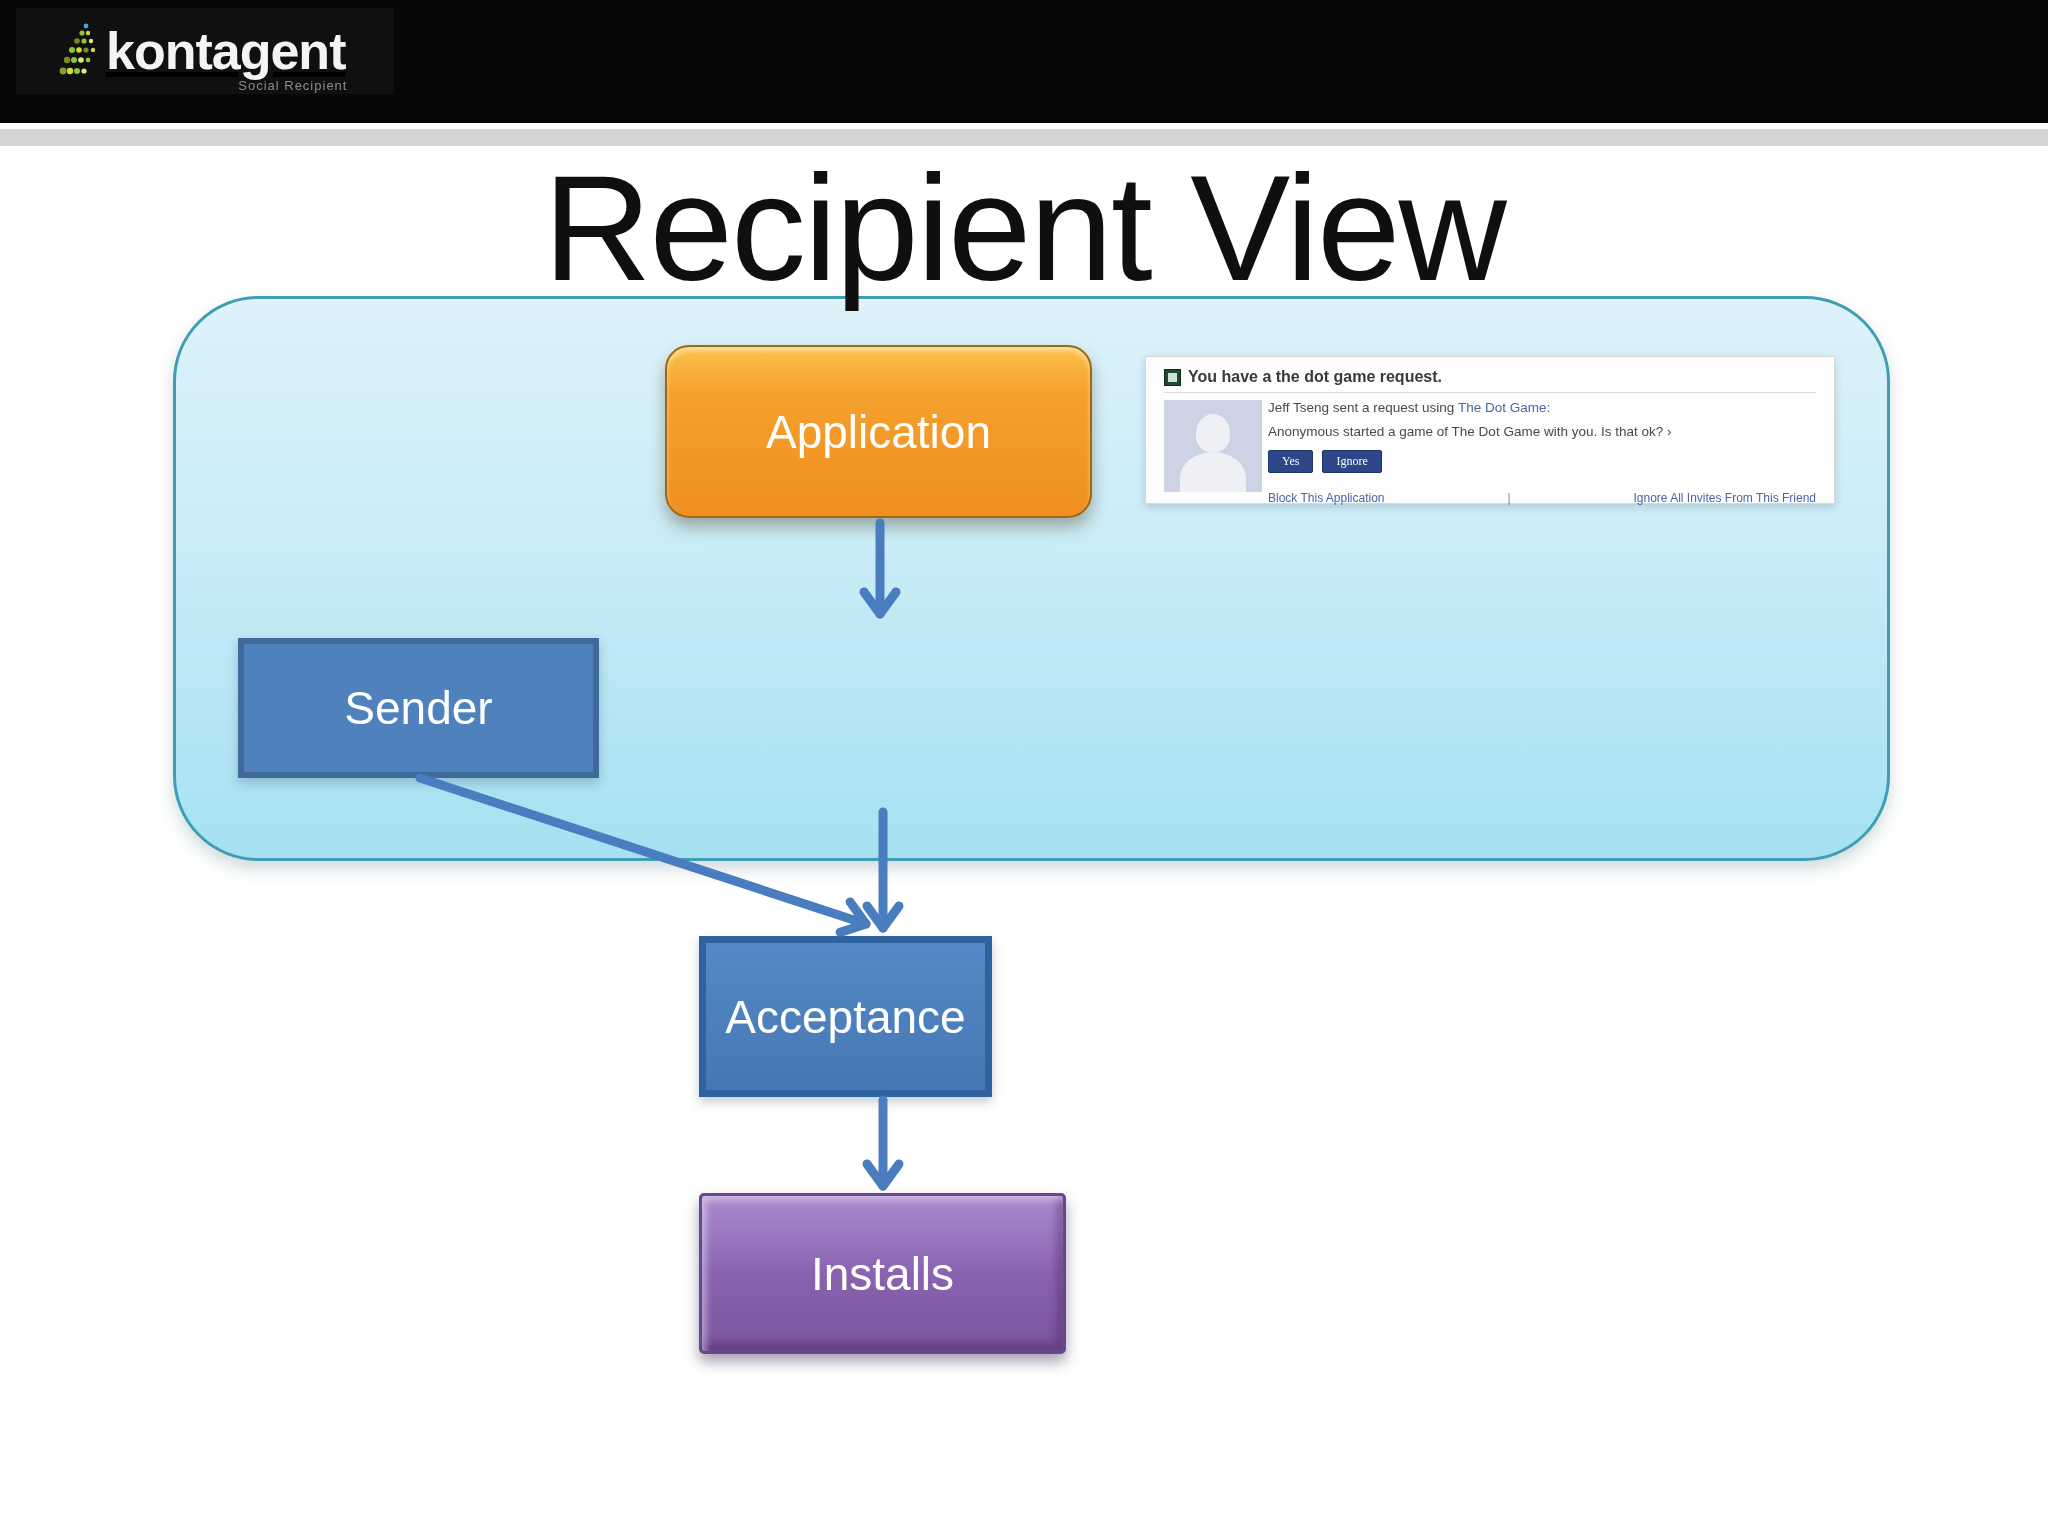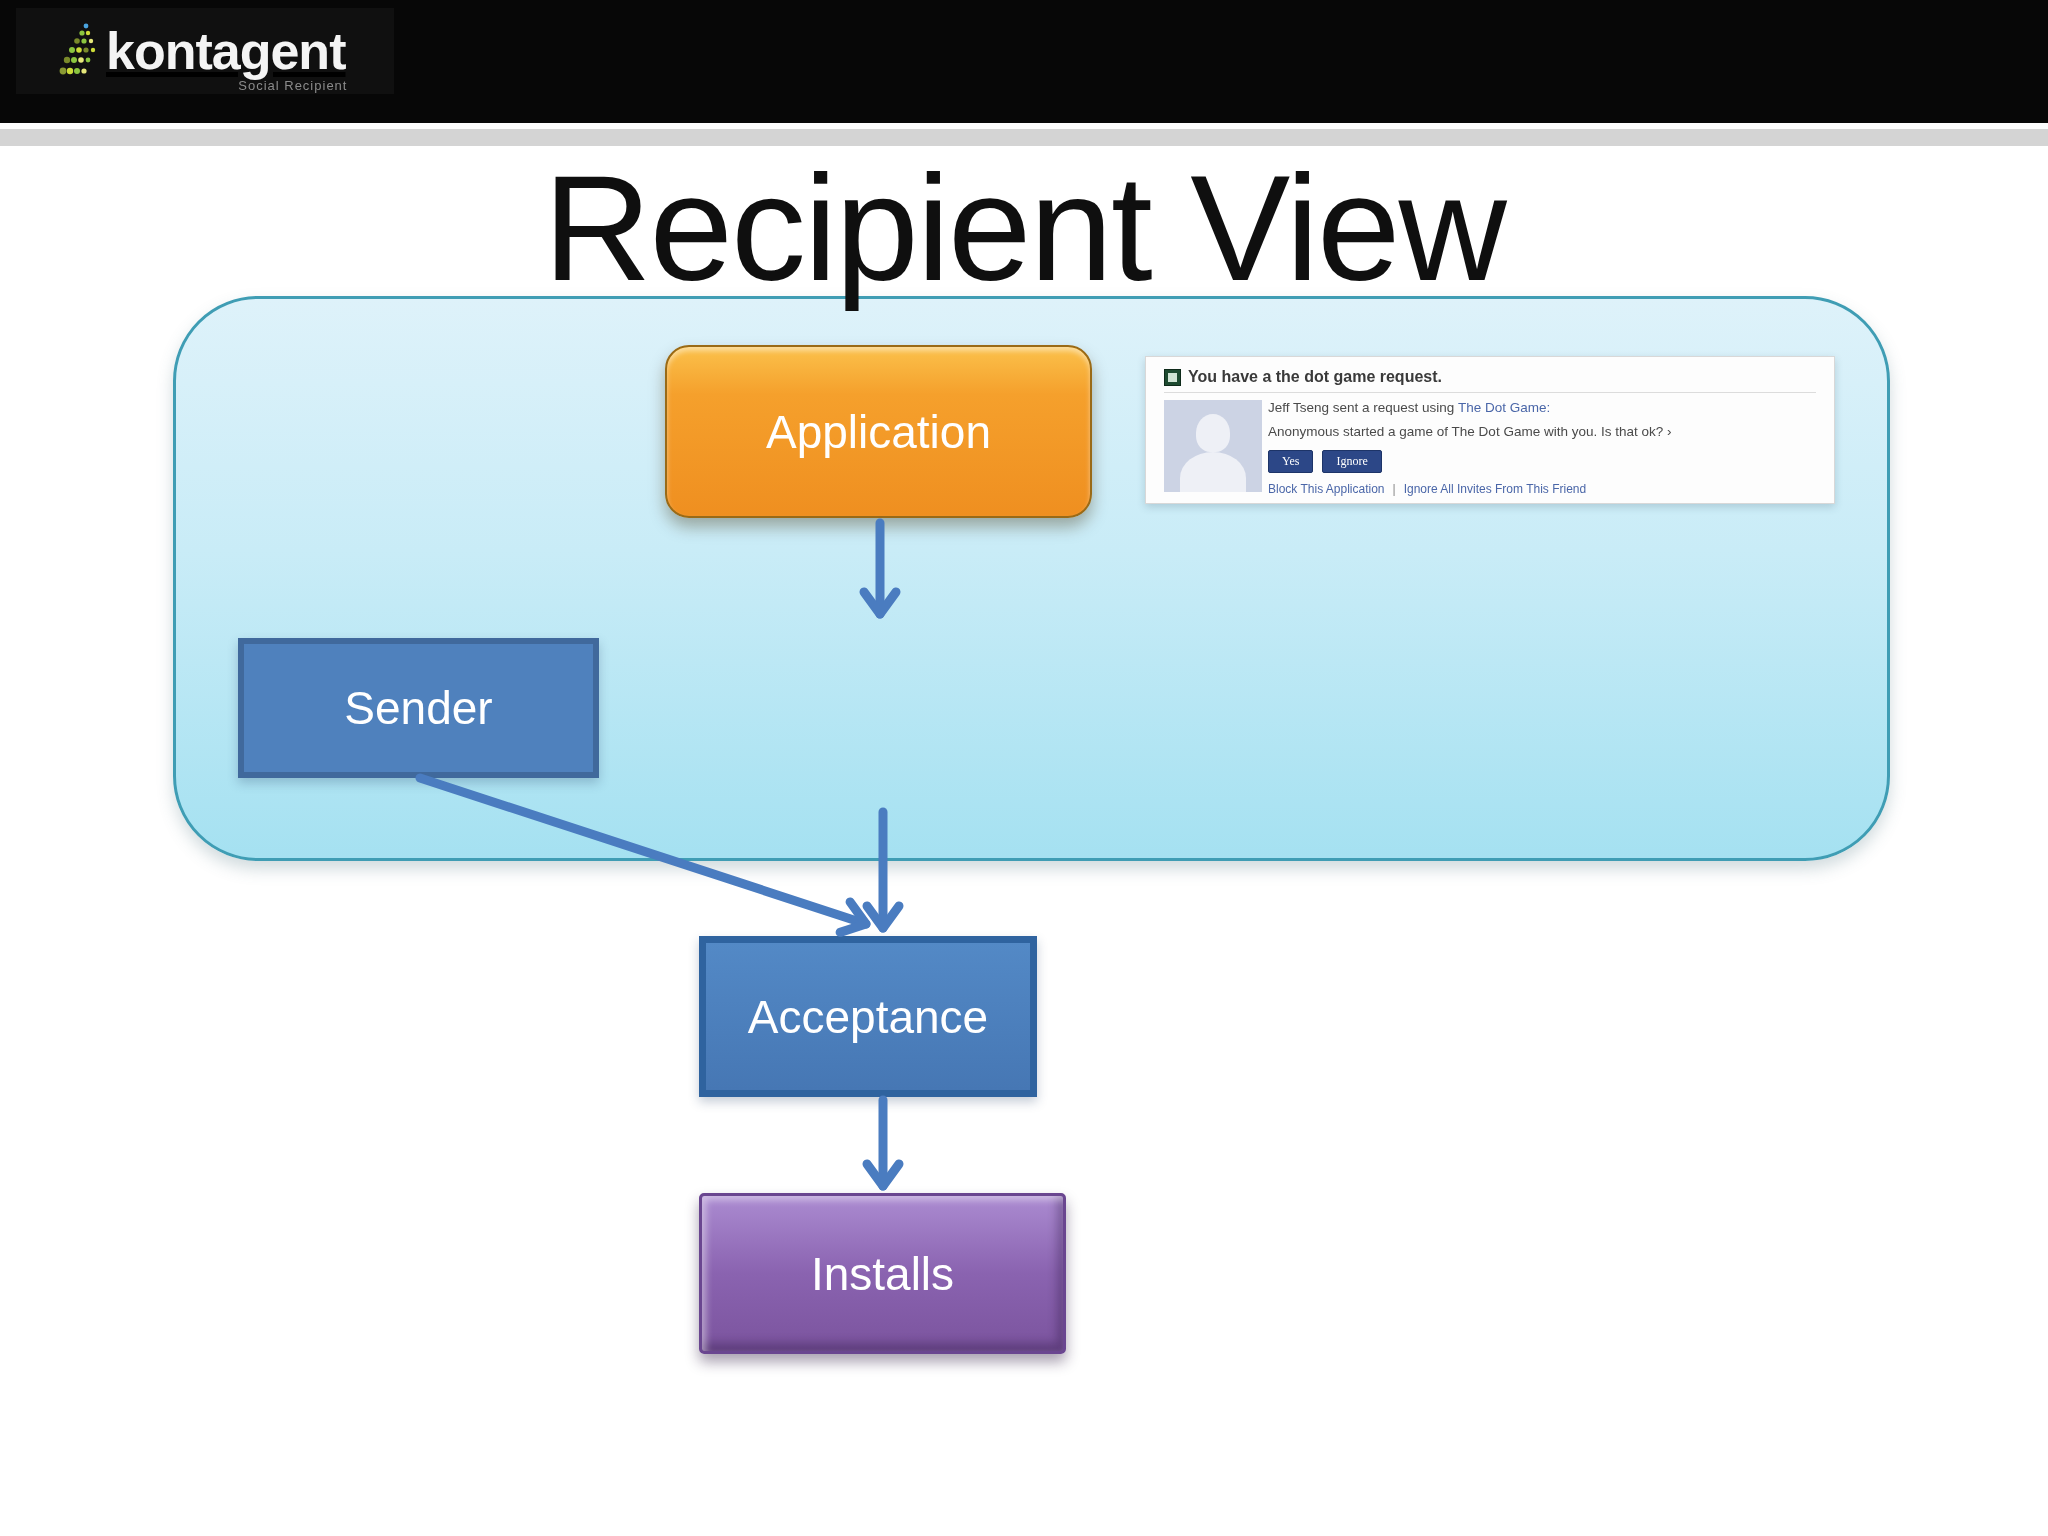--- a/index.html
+++ b/index.html
@@ -43,21 +43,21 @@
     left:672px;top:624px;width:426px;height:184px;border-radius:28px;
     background:linear-gradient(180deg,#2e2e2e 0%,#0a0a0a 45%,#000 100%);
     box-shadow:0 10px 18px rgba(0,0,0,0.45);
   }
   .node-sender{
     left:238px;top:638px;width:361px;height:140px;
     background:#4f81bd;border:6px solid #40699c;
     box-shadow:0 5px 10px rgba(30,60,100,0.25);
   }
   .node-acceptance{
-    left:699px;top:936px;width:338px;height:161px;
+    left:699px;top:936px;width:293px;height:161px;
     background:linear-gradient(180deg,#5389c6 0%,#4677b4 100%);
     border:7px solid #2f639f;
     box-shadow:0 5px 10px rgba(30,60,100,0.25);
   }
   .node-installs{
     left:699px;top:1193px;width:367px;height:161px;border-radius:5px;
     background:linear-gradient(180deg,#a popup 0%);
     background:linear-gradient(180deg,#ab8bd1 0%,#8a63b0 50%,#7b549e 100%);
     border:3px solid #6a4690;
     box-shadow:0 8px 14px rgba(40,20,60,0.4),
@@ -86,21 +86,21 @@
     width:66px;height:52px;border-radius:50% 50% 0 0;background:#eef0f6;}
   .fb-content{flex:1;min-width:0;}
   .fb-line{font-size:13.5px;color:#4a4a4a;}
   .fb-line2{margin-top:9px;}
   .fb-link{color:#4a66a8;text-decoration:none;cursor:pointer;}
   .fb-buttons{margin-top:11px;display:flex;gap:9px;}
   .fb-btn{
     background:#2c4787;border:1px solid #1d3468;color:#fff;font-size:12px;
     padding:3px 13px;border-radius:2px;cursor:pointer;font-family:Liberation Serif, serif;
   }
-  .fb-footer{margin-top:9px;font-size:12px;color:#8a8a8a;display:flex;gap:8px;align-items:center;}
+  .fb-footer{margin-top:18px;font-size:12px;color:#8a8a8a;display:flex;gap:8px;align-items:center;justify-content:space-between;}
 </style>
 </head>
 <body>
 
 <div id="slide">
 
   <div class="topbar">
     <div class="logo">
       <svg class="logo-icon" width="44" height="62" viewBox="0 0 44 62">
         <g>

